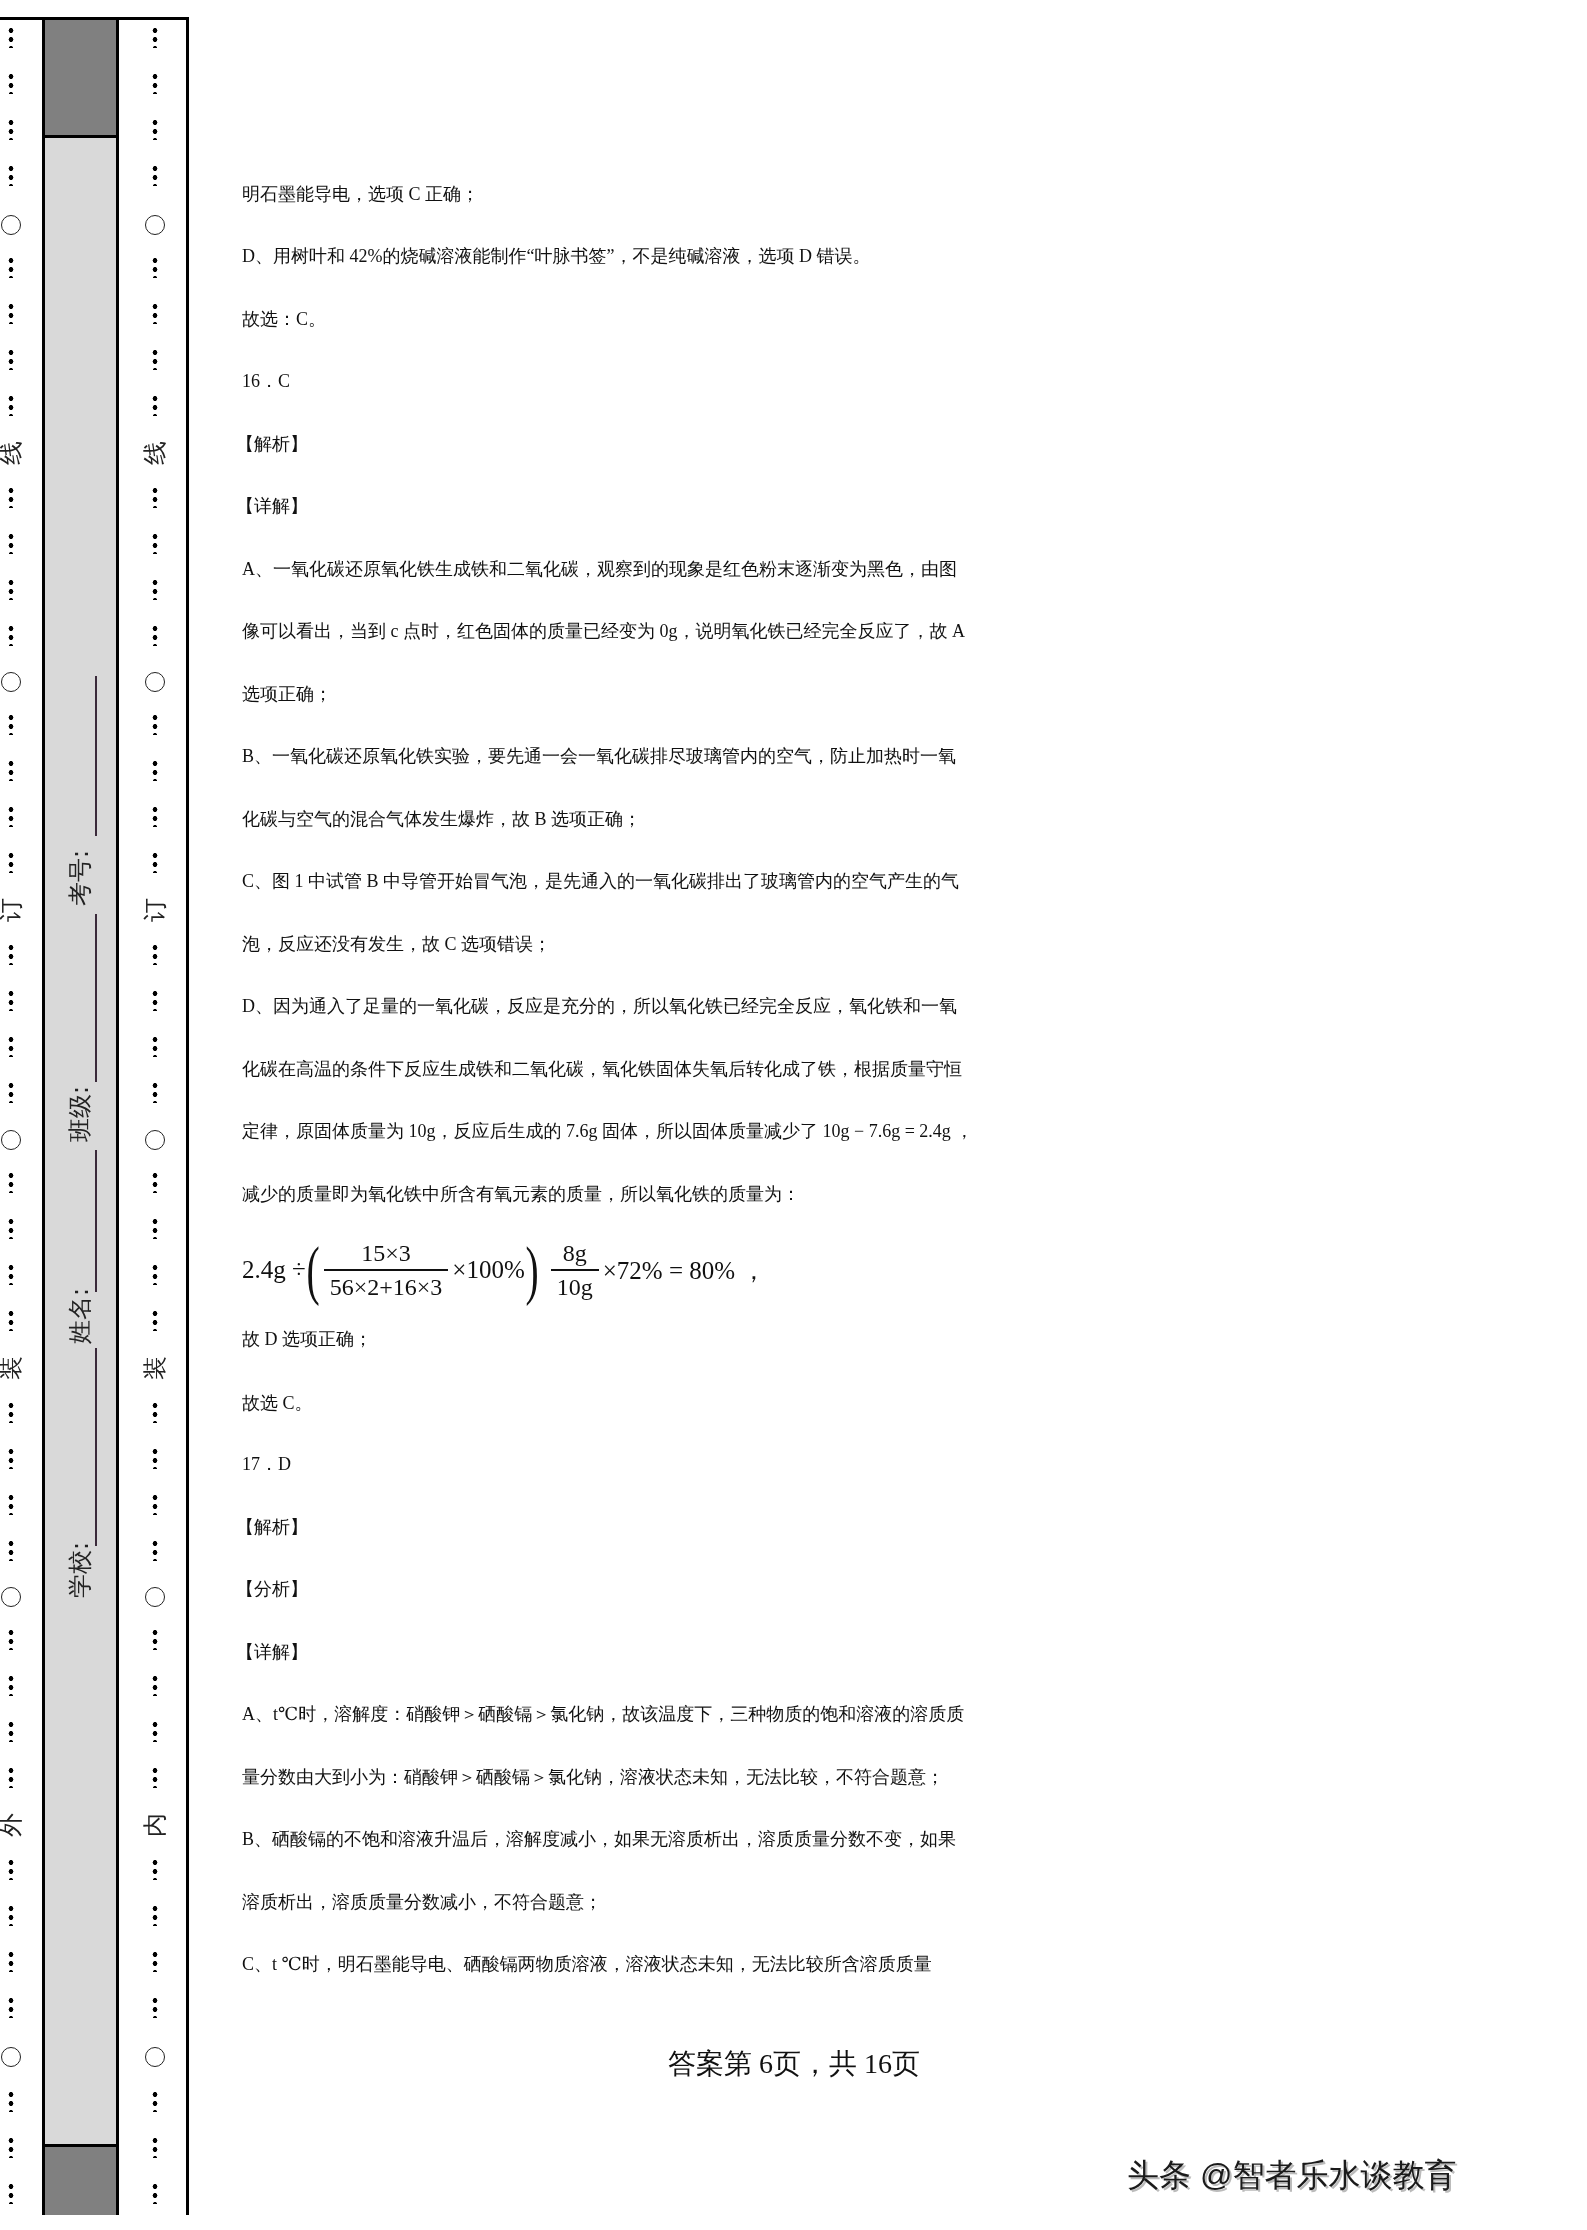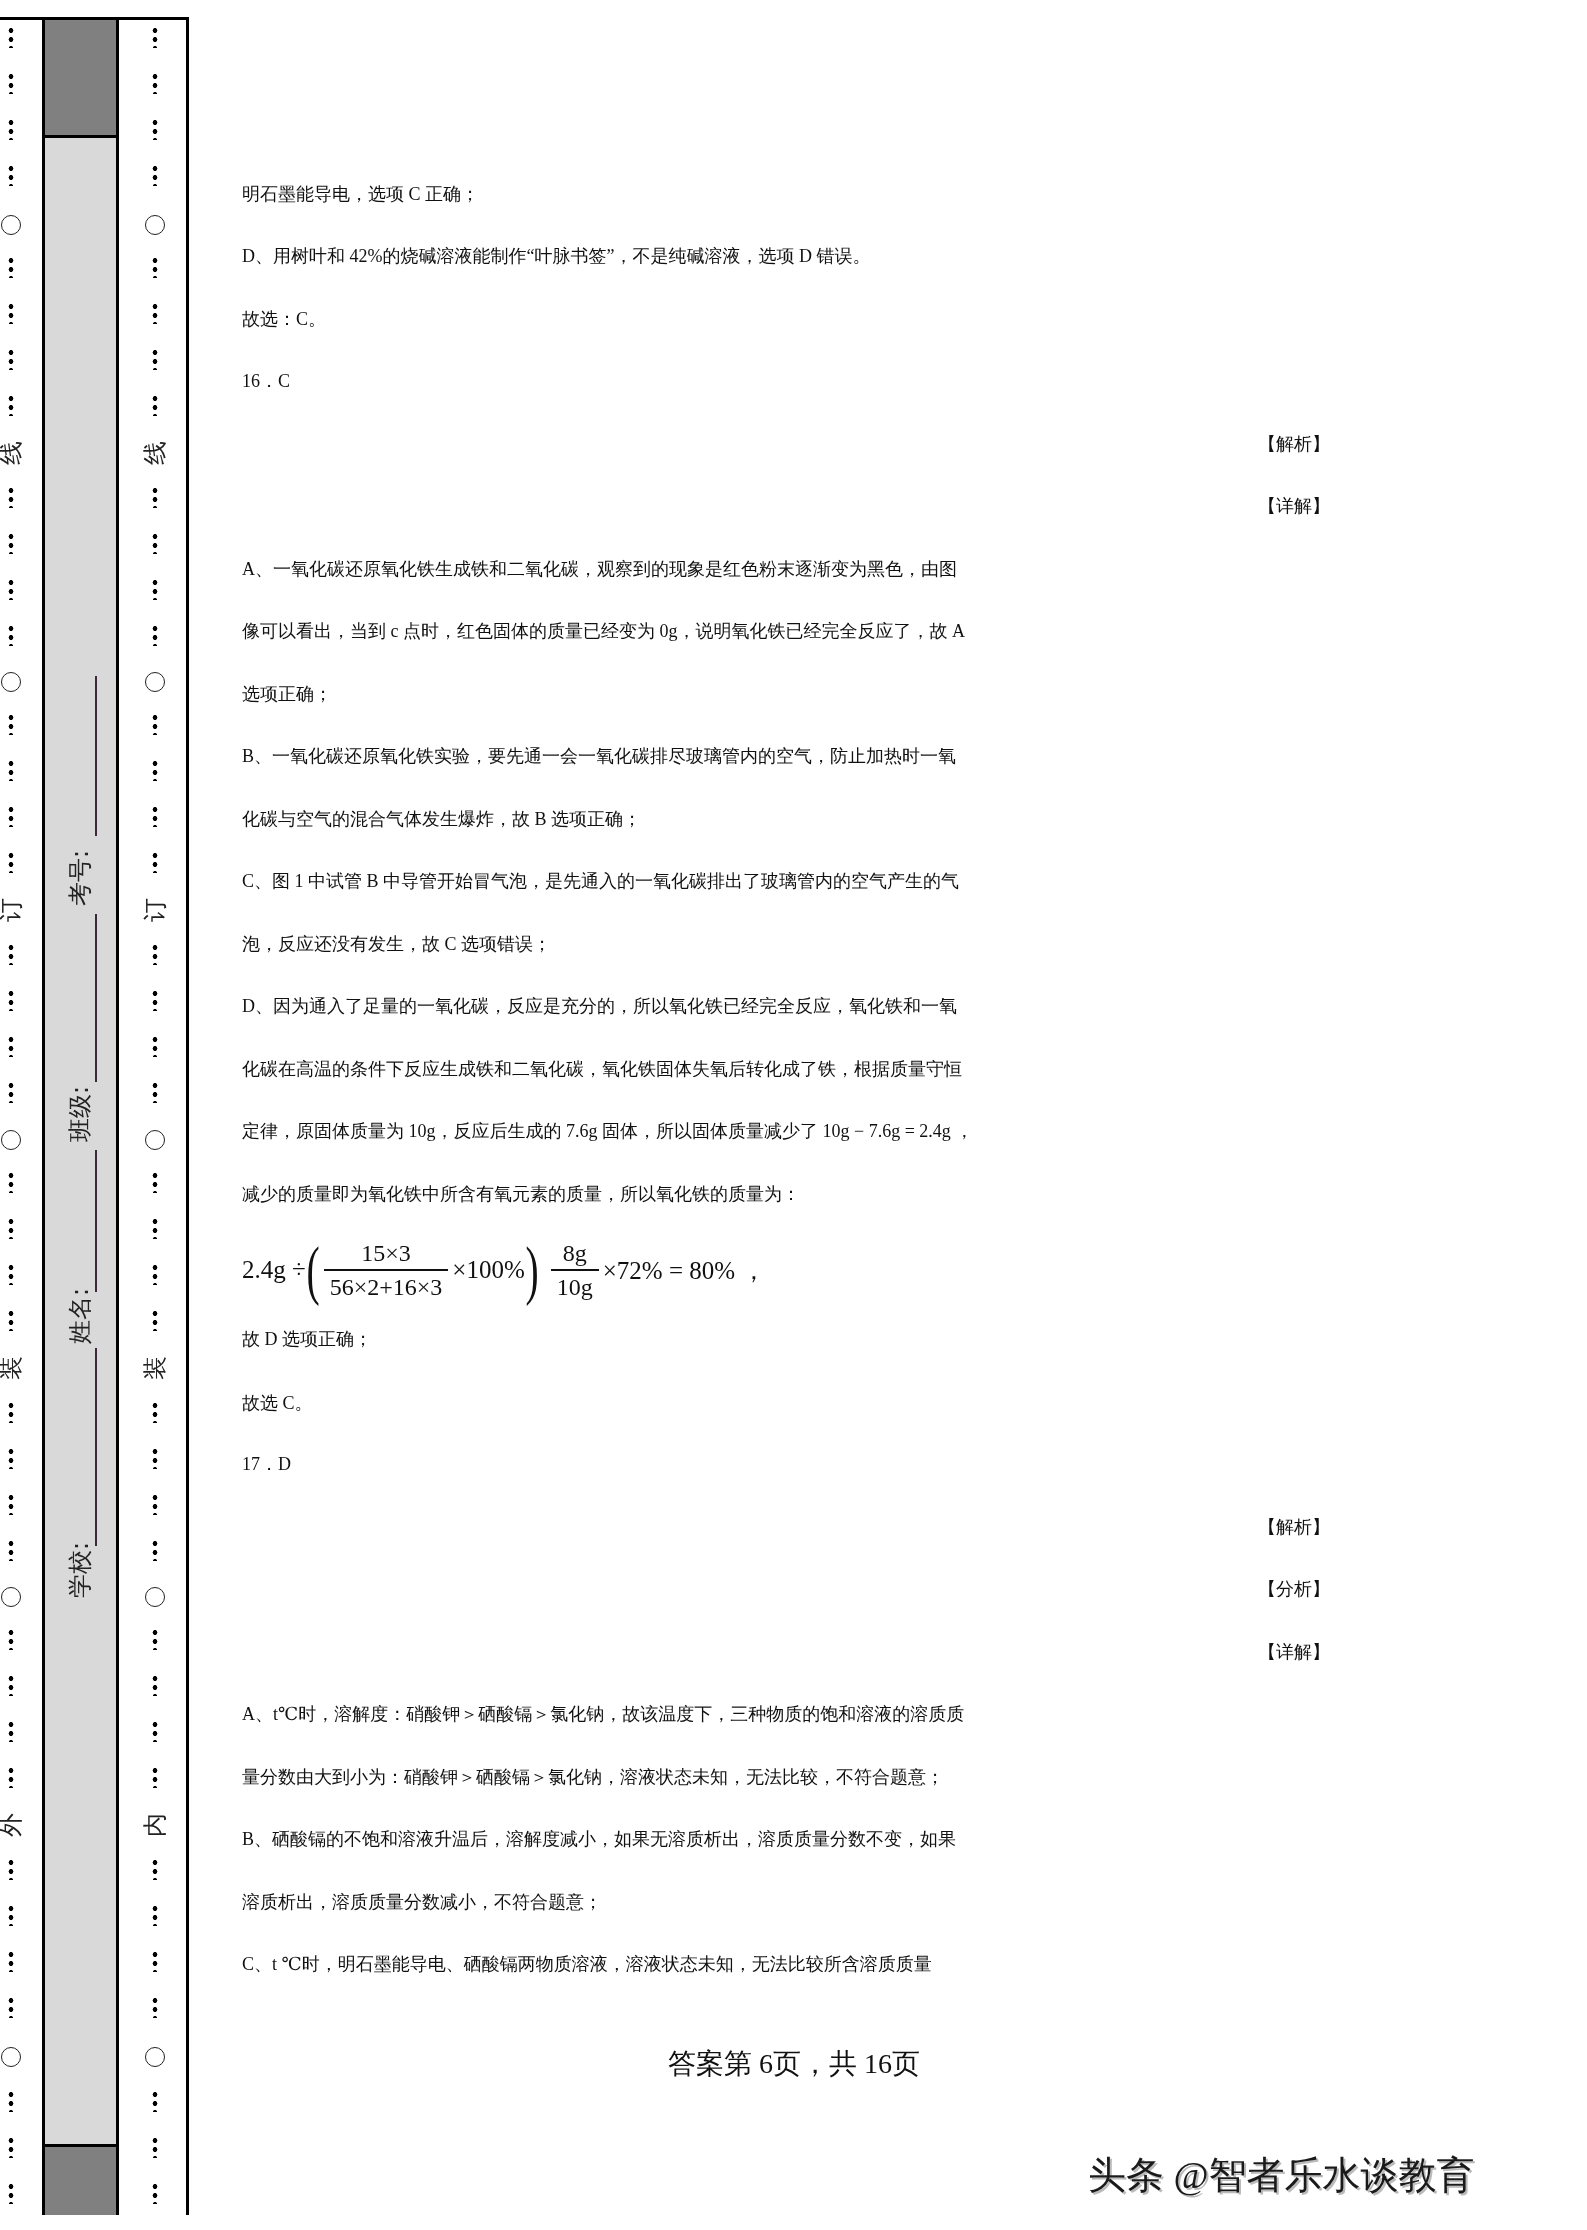--- a/index.html
+++ b/index.html
@@ -40,36 +40,36 @@
     transform: rotate(-90deg); transform-origin: center center;
     font-family: "DejaVu Sans", sans-serif;
   }
   .field-line { position: absolute; left: 95px; width: 2px; background: #3a2a3a; }
 
   
   .line {
     position: absolute; left: 242px; width: 1110px; height: 62px;
     font-size: 18px; line-height: 62px; white-space: nowrap; letter-spacing: 0px;
   }
-  .line.tag { left: 220px; text-align: right; }
+  .line.tag { left: 236px; }
   .formula {
     position: absolute; left: 242px; top: 1225px; width: 1110px; height: 90px;
     font-size: 25px; display: flex; align-items: center; white-space: nowrap;
   }
   .frac { display: inline-flex; flex-direction: column; align-items: center; margin: 0 4px; font-size: 24px; }
   .frac .num { padding: 0 6px 2px; line-height: 28px; }
   .frac .den { padding: 2px 6px 0; border-top: 2px solid #111; line-height: 28px; }
   .paren { font-size: 66px; line-height: 66px; font-weight: 100; transform: scaleX(0.6); display: inline-block; margin: 0 -4px; }
   .sp { display: inline-block; width: 8px; }
   .footer {
     position: absolute; left: 668px; top: 2046px; font-size: 28px; line-height: 36px; white-space: nowrap;
   }
   .watermark {
-    position: absolute; left: 1088px; top: 2150px; font-size: 38px; line-height: 50px;
-    font-family: Liberation Serif, serif; color: #1a1a1a; white-space: nowrap;
+    position: absolute; left: 1127px; top: 2150px; font-size: 32px; line-height: 50px;
+    font-family: Liberation Sans, sans-serif; color: #1a1a1a; white-space: nowrap;
     text-shadow: 2px 2px 0 #bbb;
   }
 </style>
 </head>
 <body>
 
 <div>
   <div class="grey-col"></div>
   <div class="dark-block" style="top:17px;height:121px;border-top:none;"></div>
   <div class="dark-block" style="top:2144px;height:71px;border-bottom:none;"></div>

